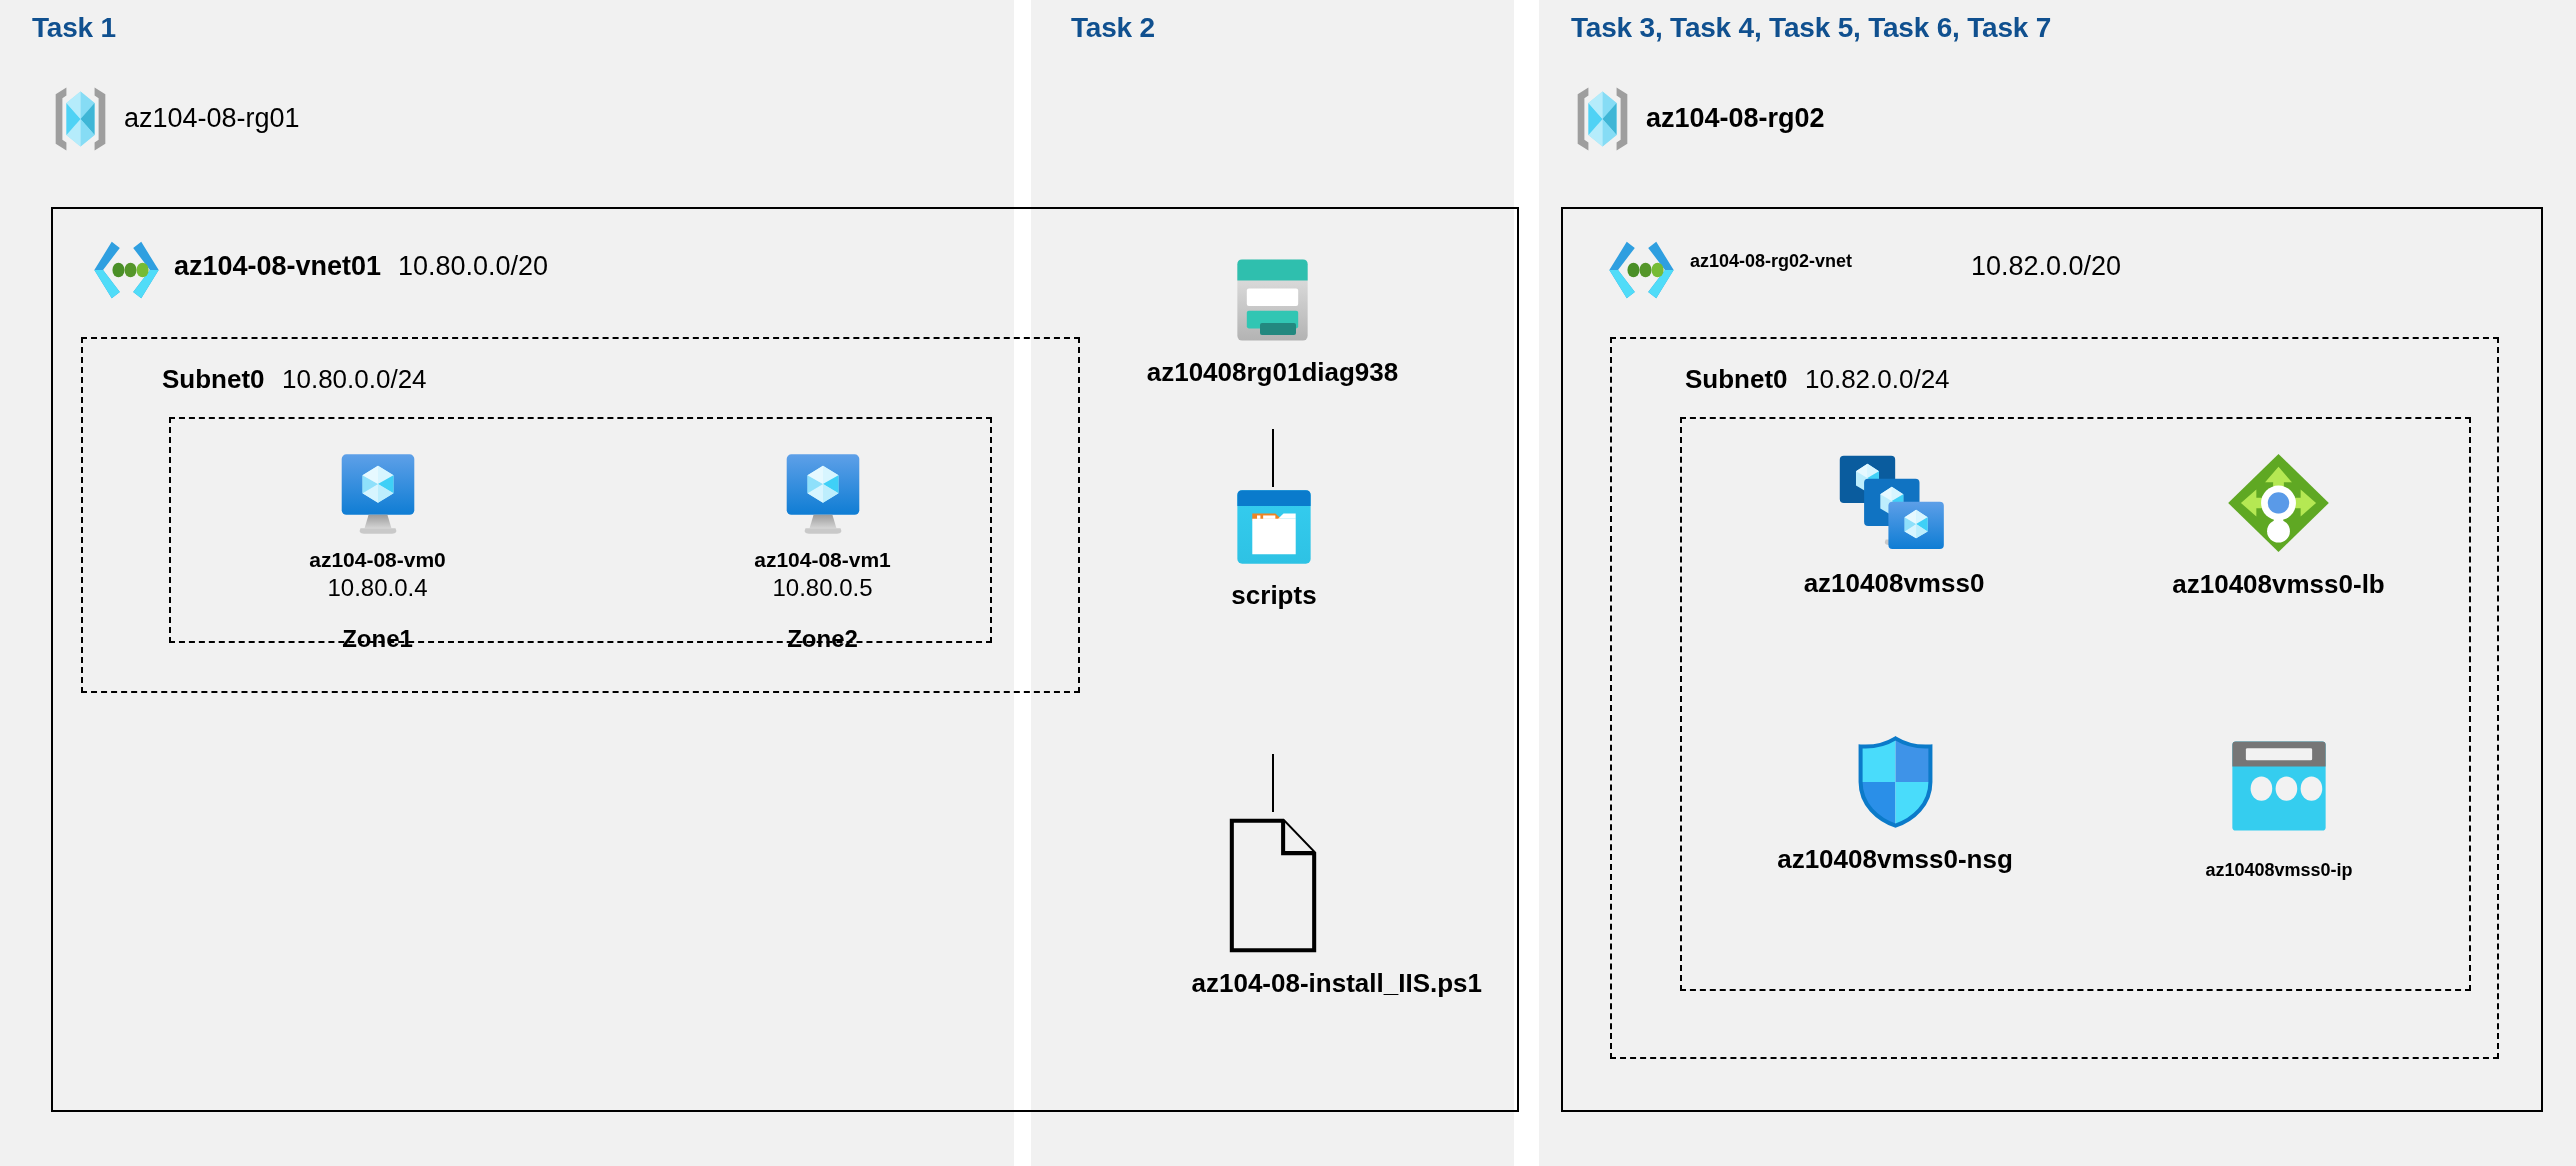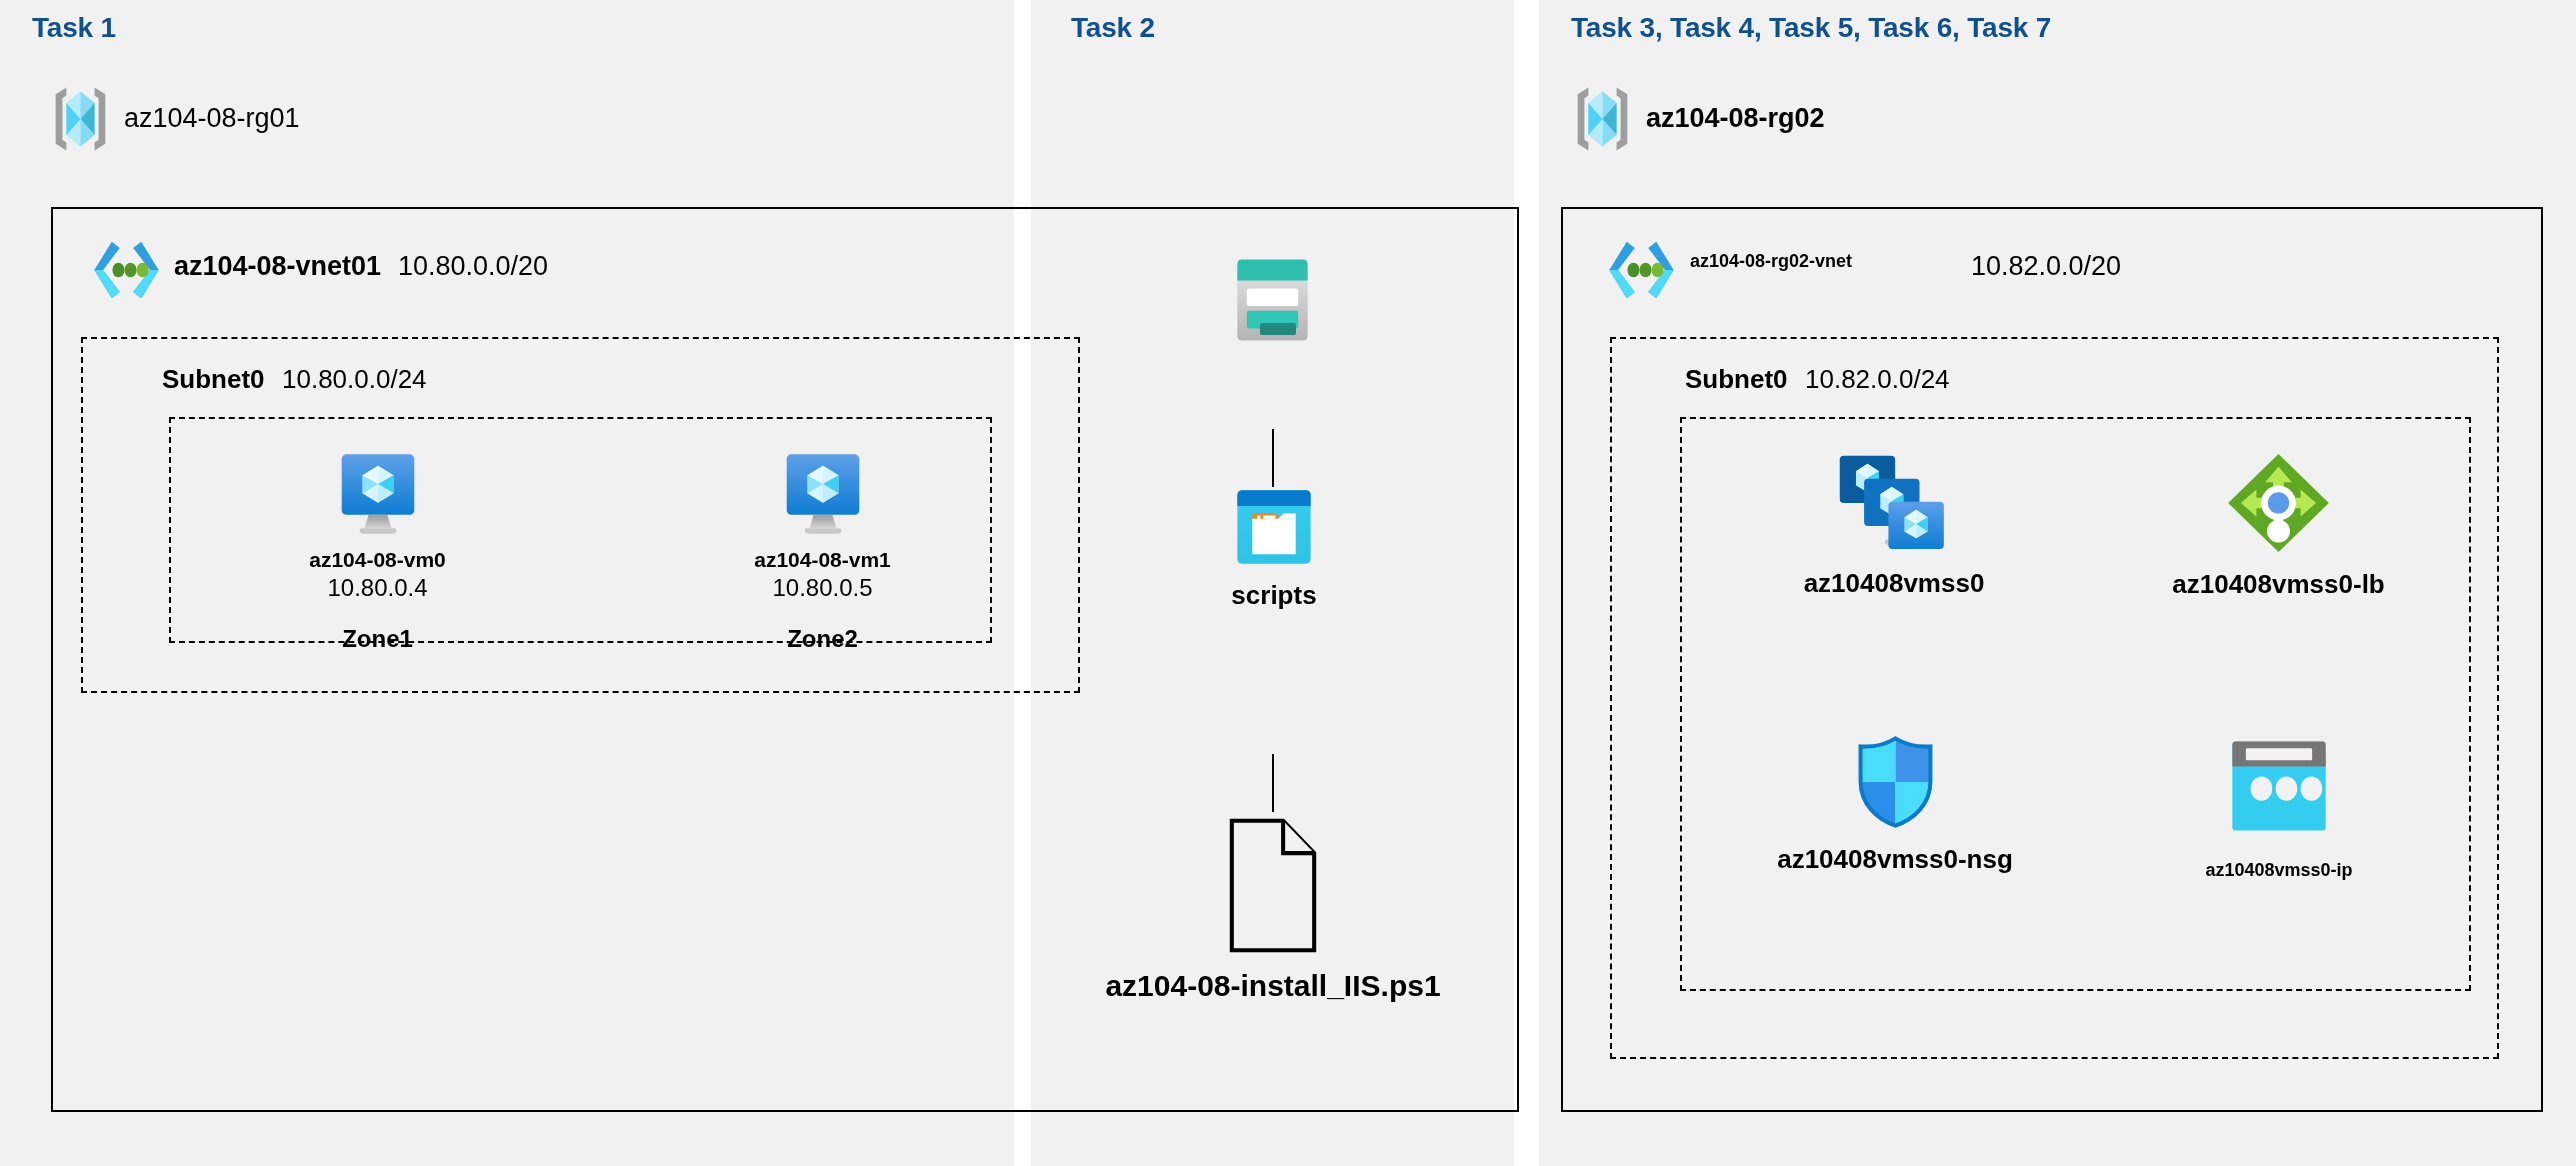--- a/index.html
+++ b/index.html
@@ -148,20 +148,21 @@
         </linearGradient>
       </defs>
       <rect x="2" y="2" width="104" height="120" rx="7" fill="url(#stg)"></rect>
       <path d="M2 9 Q2 2 9 2 L99 2 Q106 2 106 9 L106 33 L2 33 Z" fill="#2fbfae"></path>
       <rect x="16" y="45" width="76" height="26" rx="3" fill="#ffffff"></rect>
       <rect x="16" y="78" width="76" height="26" rx="3" fill="#31c6b3"></rect>
       <rect x="16" y="100" width="0" height="0" fill="none"></rect>
       <rect x="16" y="86" width="0" height="0" fill="none"></rect>
     </svg>
   </div>
+  <div class="nm" style="margin-top:15px;font-size:26px;">az10408rg01diag938</div>
 </div>
 
 <div style="position:absolute;left:1260px;top:323px;width:36px;height:12px;background:#23887f;border-radius:2px;"></div>
 
 <div class="connector" style="left:1272px;top:429px;height:58px;"></div>
 
 <div class="node" style="left:1112px;top:489px;width:324px;">
   <div class="icowrap">
     <svg width="76" height="76" viewBox="0 0 112 112">
       <defs>
@@ -184,21 +185,21 @@
 
 <div class="connector" style="left:1272px;top:754px;height:58px;"></div>
 
 <div class="node" style="left:1064px;top:818px;width:418px;">
   <div class="icowrap">
     <svg width="88" height="135" viewBox="0 0 130 200">
       <path d="M4 4 L80 4 L126 52 L126 196 L4 196 Z" fill="#f1f1f1" stroke="#000000" stroke-width="6" stroke-linejoin="miter"></path>
       <path d="M80 4 L80 52 L126 52" fill="#f1f1f1" stroke="#000000" stroke-width="6"></path>
     </svg>
   </div>
-  <div class="nm" style="margin-top:15px;font-size:30px;">az104-08-install_IIS.ps1</div>
+  <div class="nm" style="margin-top:15px;font-size:26px;text-align:right;">az104-08-install_IIS.ps1</div>
 </div>
 
 <div style="position:absolute;left:1575px;top:86px;">
   <span style="position:absolute;left:0;top:0;">
     <svg width="55" height="66" viewBox="0 0 82 98">
       <path d="M20 2 L4 12 L4 86 L20 96 L20 84 L14 80 L14 18 L20 14 Z" fill="#9e9e9e"></path>
       <path d="M62 2 L78 12 L78 86 L62 96 L62 84 L68 80 L68 18 L62 14 Z" fill="#9e9e9e"></path>
       <path d="M41 8 L62 25 L62 73 L41 90 L20 73 L20 25 Z" fill="#9fe5f8"></path>
       <path d="M41 8 L62 25 L41 49 Z" fill="#86dcf5"></path>
       <path d="M41 49 L62 25 L62 73 Z" fill="#3fb6d6"></path>

